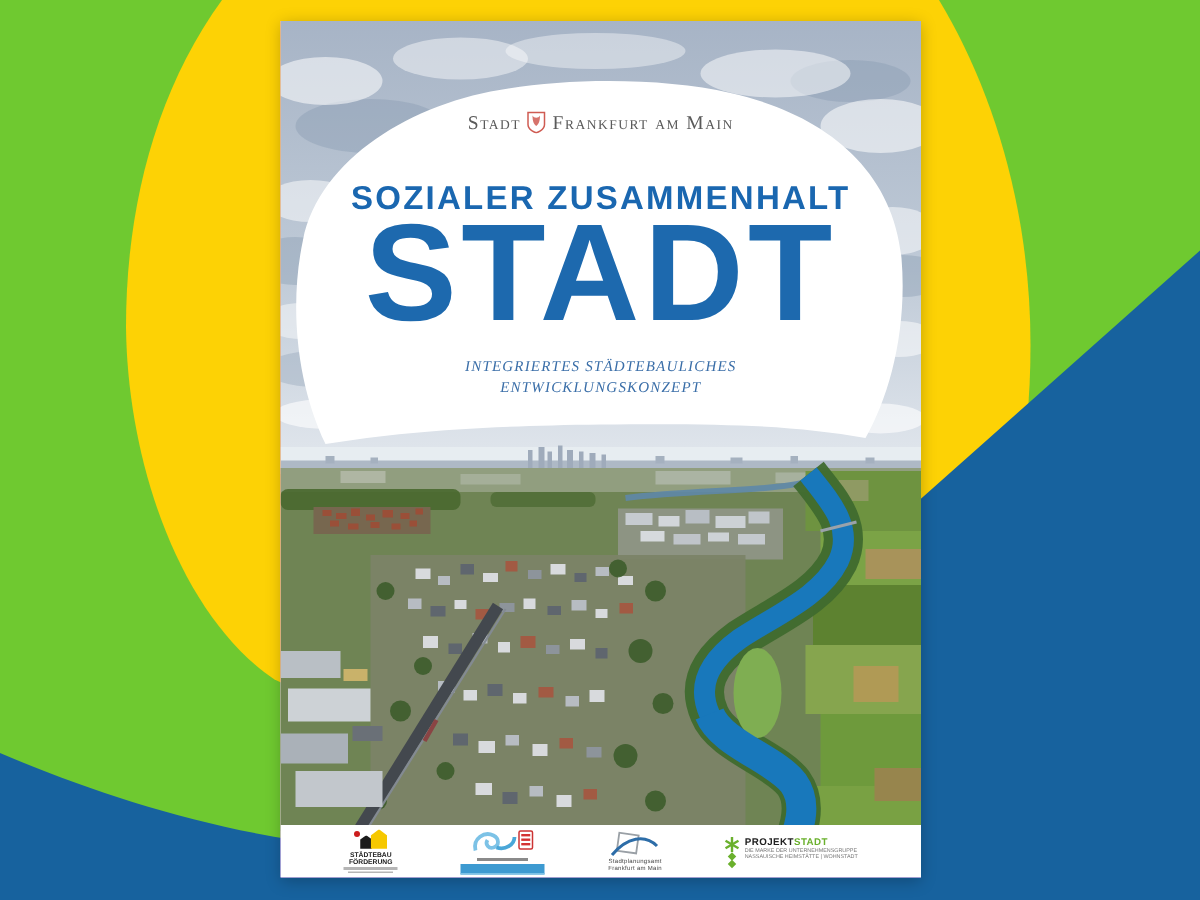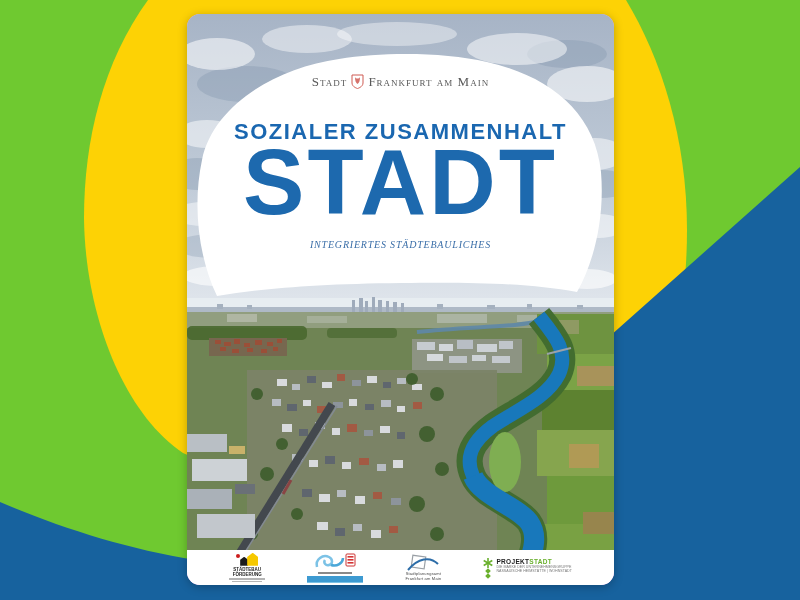--- a/index.html
+++ b/index.html
@@ -3,21 +3,21 @@
 <meta charset="utf-8">
 <style>
   html,body{margin:0;padding:0;}
   body{width:800px;height:600px;position:relative;overflow:hidden;background:#6fc930;
        font-family:"Liberation Sans",sans-serif;}
   svg{display:block;}
   #bg{position:absolute;left:0;top:0;z-index:0;}
 
   
   .cover{position:absolute;left:187px;top:14px;width:427px;height:571px;background:#f0abfc;
-         overflow:hidden;z-index:2;box-shadow:0 2px 10px rgba(0,0,0,.25);border-radius:13px;}
+         overflow:hidden;z-index:2;box-shadow:0 2px 10px rgba(0,0,0,.25);}
   .cover .photo{position:absolute;left:0;top:0;z-index:1;}
   .cover .blob{position:absolute;left:0;top:0;z-index:2;}
   .txt{position:absolute;left:0;width:100%;text-align:center;z-index:3;}
 
   .publisher{top:60px;font-family:"Liberation Serif",serif;font-variant:small-caps;
              font-size:13px;letter-spacing:1px;color:#5a5a5a;}
   .publisher .crest{display:inline-block;vertical-align:-3px;margin:0 4px;}
 
   .kicker{top:105px;font-size:22px;font-weight:700;letter-spacing:1.5px;color:#1a67b0;}
 
@@ -257,20 +257,21 @@
     <span>Stadt</span><span class="crest"><svg width="13" height="15" viewBox="0 0 13 15">
           <path d="M1 1 H12 V9 C12 13 6.5 14.5 6.5 14.5 C6.5 14.5 1 13 1 9 Z" fill="#ffffff" stroke="#cf5b52" stroke-width="1"></path>
           <path d="M4 3 C5 5 8 5 9 3 C9 7 8 9 6.5 10 C5 9 4 7 4 3 Z" fill="#cf5b52" opacity=".85"></path>
         </svg></span><span>Frankfurt am Main</span>
   </div>
 
   <div class="txt kicker">SOZIALER ZUSAMMENHALT</div>
   <div class="txt title">STADT</div>
   <div class="txt subtitle">
     <div>INTEGRIERTES STÄDTEBAULICHES</div>
+    <div>ENTWICKLUNGSKONZEPT</div>
   </div>
 
   <div class="strip">
 
     <div class="lg">
       <div class="houses">
         <div class="dot"></div>
         <div class="house black"></div>
         <div class="house yellow"></div>
       </div>

